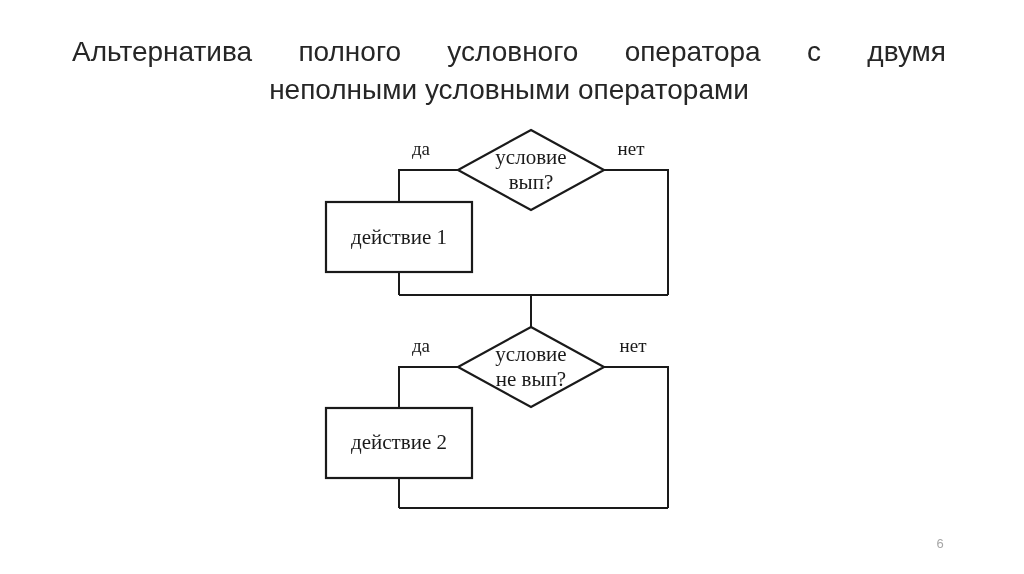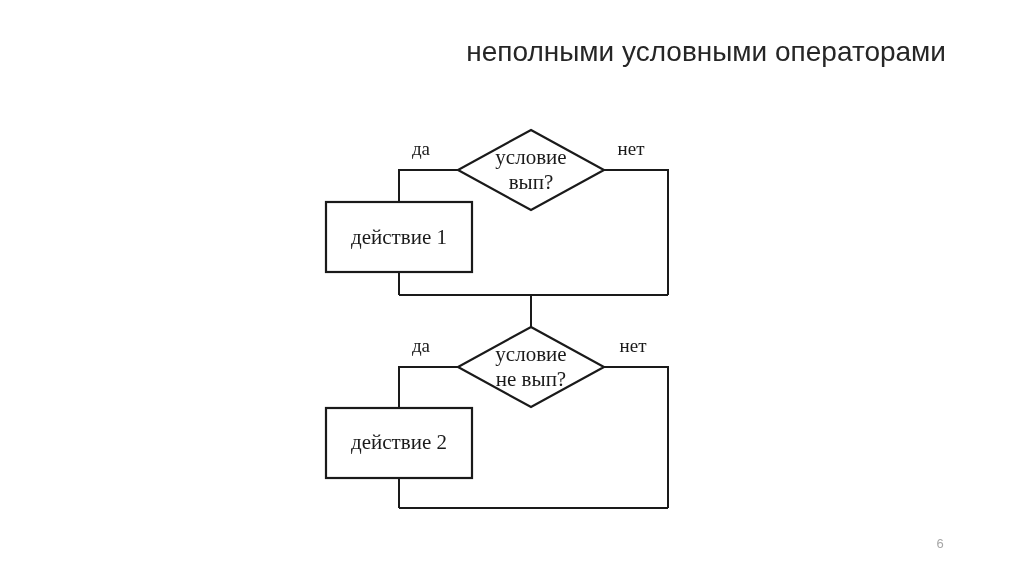--- a/index.html
+++ b/index.html
@@ -24,21 +24,21 @@
     font-size: 28px;
     line-height: 38px;
     font-weight: 400;
     letter-spacing: 0px;
   }
   .title-line1 {
     text-align: justify;
     text-align-last: justify;
   }
   .title-line2 {
-    text-align: right;
+    text-align: center;
   }
   .diagram {
     position: absolute;
     left: 0;
     top: 0;
   }
   .diagram .ln {
     fill: none;
     stroke: #1a1a1a;
     stroke-width: 2;
@@ -69,20 +69,21 @@
     color: #a6a6a6;
     font-size: 13px;
   }
 </style>
 </head>
 <body>
 
 <div class="slide">
 
   <div class="title">
+    <div class="title-line1">Альтернатива полного условного оператора с двумя</div>
     <div class="title-line2">неполными условными операторами</div>
   </div>
 
   <svg class="diagram" width="1024" height="574" viewBox="0 0 1024 574">
 
     <g>
       <path class="ln" d="M458 170 H399 V202 M399 272 V295"></path>
       <path class="ln" d="M604 170 H668 V295"></path>
       <path class="ln" d="M399 295 H668 M531 295 V327"></path>
 

